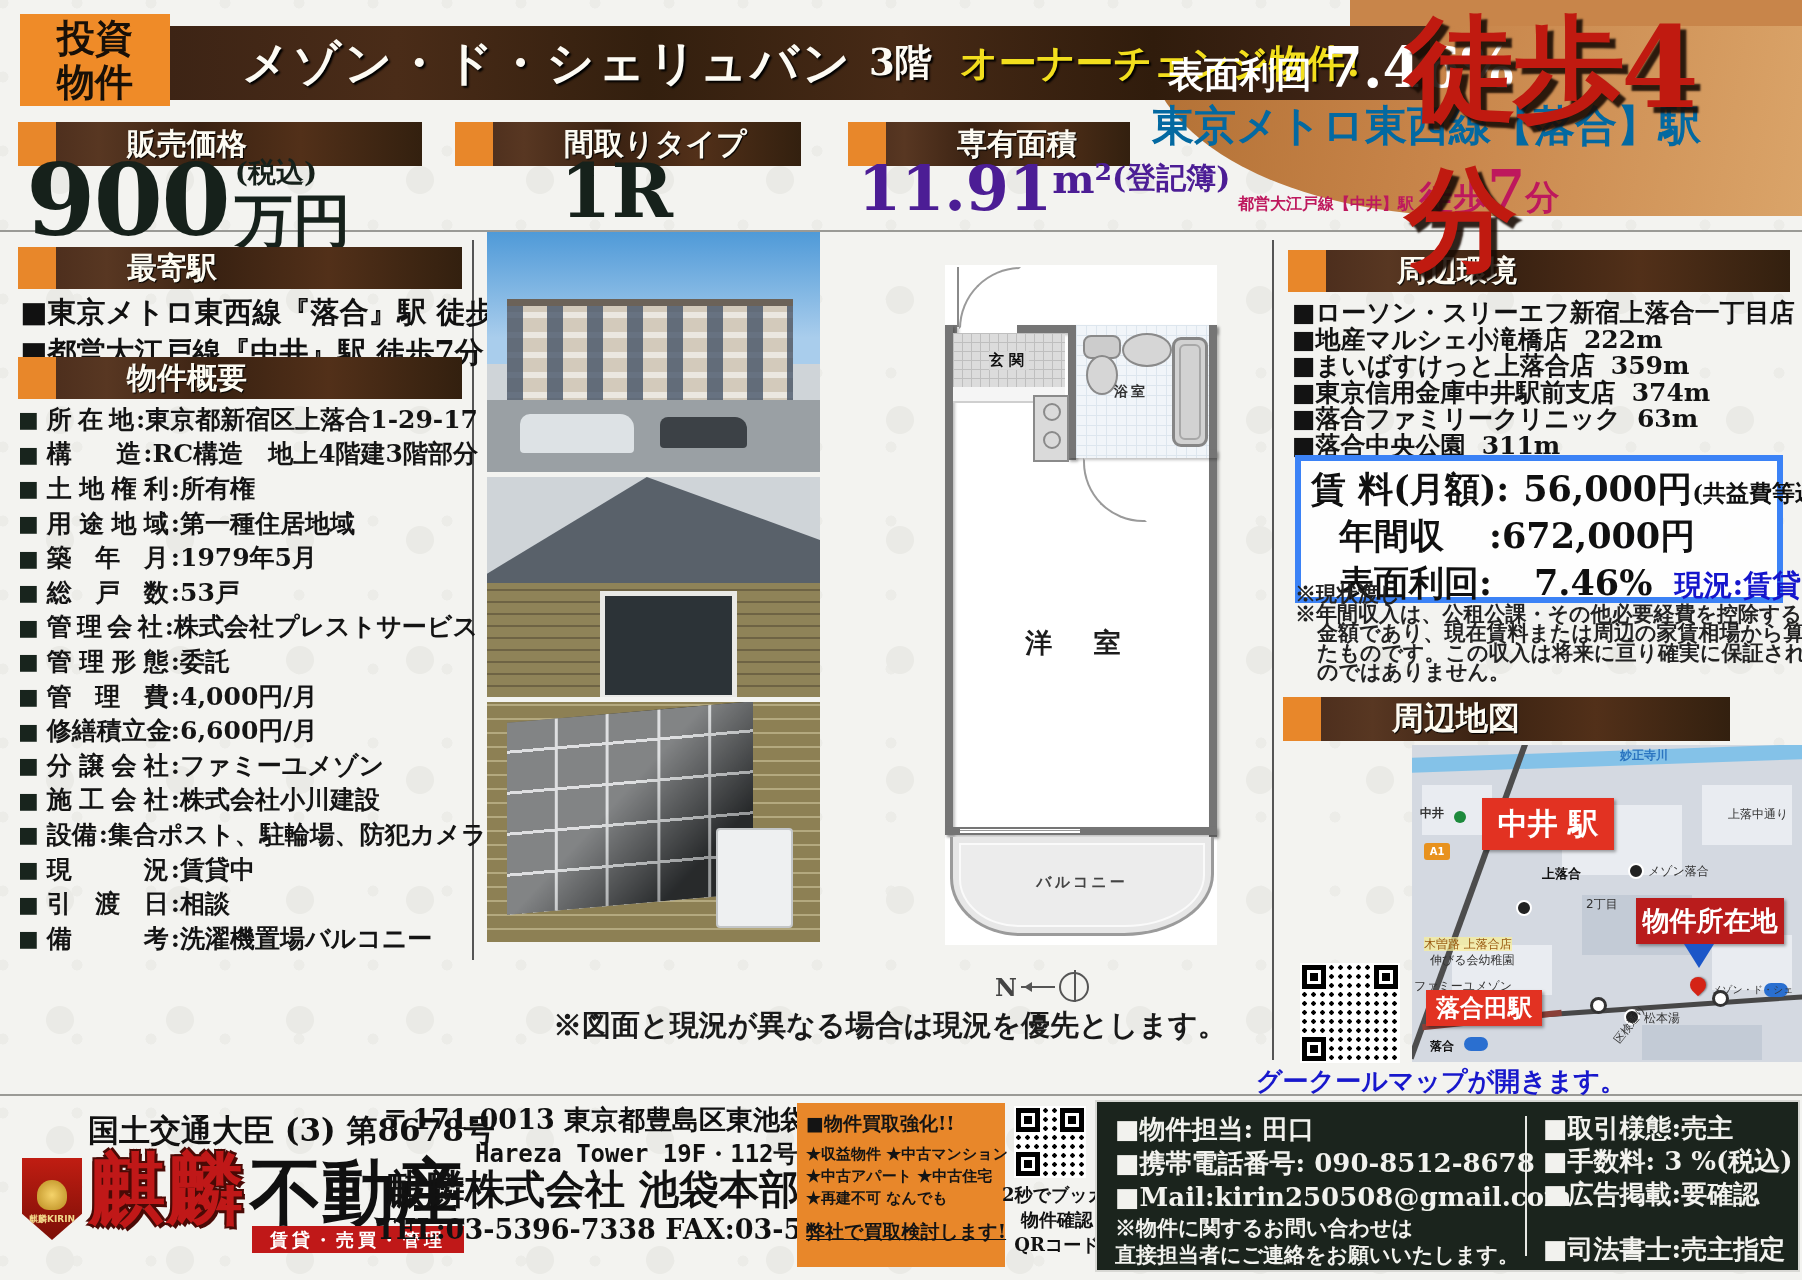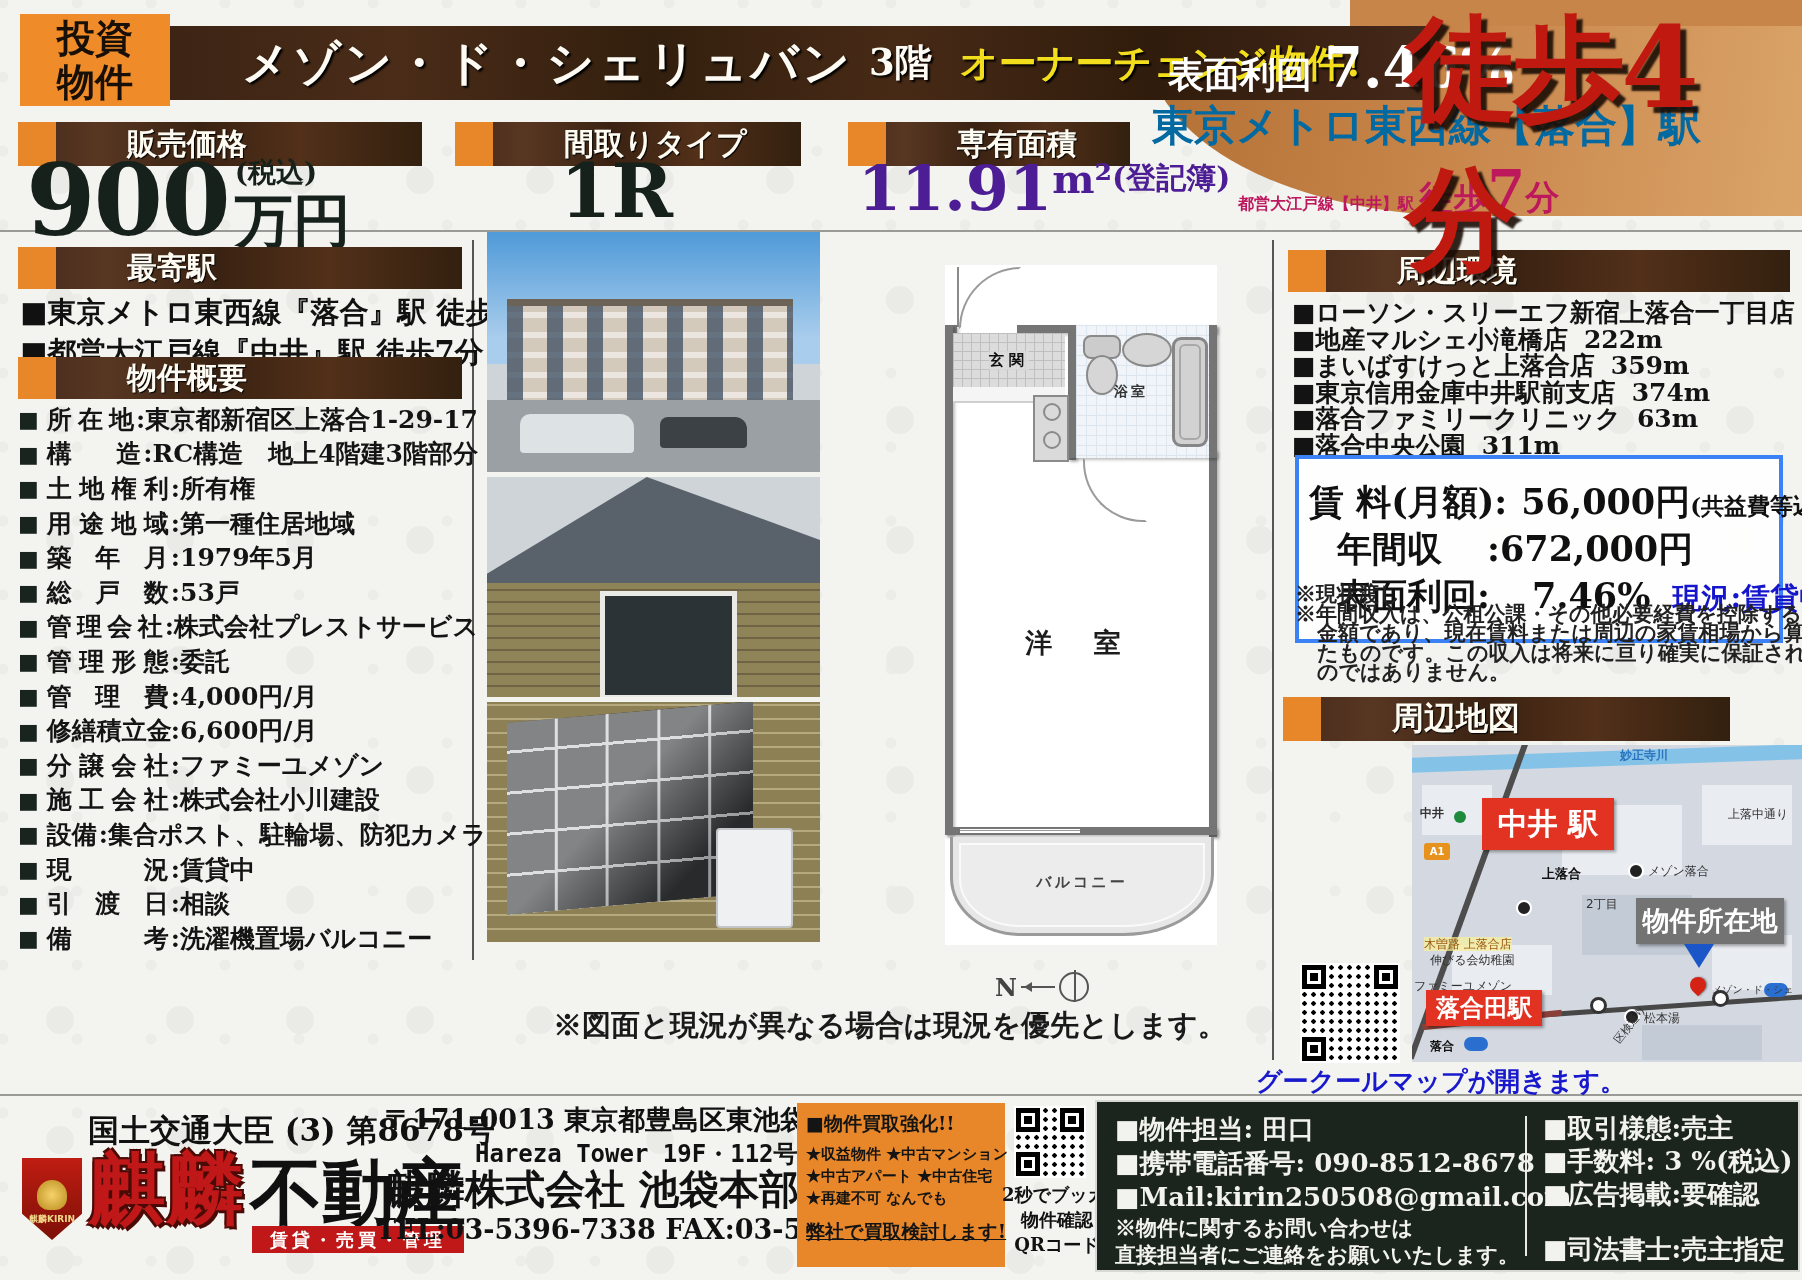--- a/index.html
+++ b/index.html
@@ -113,21 +113,21 @@
   .compass{left:995px;top:972px;z-index:3;display:flex;align-items:center;gap:4px}
   .compass .nl{font-size:24px;font-weight:bold;color:#444}
   .compass .ln{width:34px;height:2px;background:#555;position:relative}
   .compass .ln::before{content:"";position:absolute;left:-2px;top:-4px;border:5px solid transparent;border-right:8px solid #555}
   .compass .ci{width:26px;height:26px;border:2px solid #555;border-radius:50%;position:relative}
   .compass .ci::before{content:"";position:absolute;left:50%;top:-4px;width:2px;height:32px;background:#555}
   .plan-note{left:553px;top:1006px;z-index:2;font-size:29px;font-weight:bold;color:#1a1a1a;white-space:nowrap}
   
   .su-list{left:1292px;top:296px;width:500px;z-index:2}
   .su-row{display:flex;align-items:baseline;gap:16px;font-size:25px;font-weight:bold;height:26.5px;white-space:nowrap;color:#131313}
-  .income{left:1295px;top:455px;width:488px;height:188px;z-index:2;background:rgba(255,255,255,.92);border:4px solid #3b82f6;box-sizing:border-box;padding:20px 10px}
+  .income{left:1295px;top:455px;width:488px;height:148px;z-index:2;background:rgba(255,255,255,.92);border:6px solid #3b82f6;box-sizing:border-box;padding:5px 10px}
   .inc-r{display:flex;align-items:baseline;white-space:nowrap;color:#101010;font-weight:bold}
   .inc-r .l1{font-size:35px}.inc-r .v1{font-size:35px;margin-left:14px}.inc-r .n1{font-size:23px}
   .inc-r .l2{font-size:35px;margin-left:28px;width:150px;display:inline-block}.inc-r .v2{font-size:35px}
   .inc-r .l3{font-size:35px;margin-left:28px}.inc-r .v3{font-size:35px;margin-left:42px}
   .inc-r .st{font-size:29px;color:#1515cc;margin-left:22px}
   .inotes{left:1295px;top:584px;width:500px;z-index:2;font-size:21px;font-weight:bold;line-height:19.5px;color:#222}
   .inotes div{white-space:nowrap}
   .inotes div:nth-of-type(n+3){padding-left:22px}
   
   .map{left:1412px;top:745px;width:390px;height:317px;z-index:2;background:#d4d9e1;overflow:hidden;
@@ -136,21 +136,21 @@
   .map .blk2{position:absolute;background:#c3cbd6}
   .map .river{position:absolute;left:-4px;top:6px;width:400px;height:15px;background:#84c2e8;transform:rotate(-2deg)}
   .map .rail{position:absolute;left:112px;top:-6px;width:6px;height:340px;background:#4d4d4d;transform:rotate(20deg);transform-origin:top}
   .map .tozai{position:absolute;left:26px;top:262px;width:368px;height:5px;background:#474747;transform:rotate(-4deg)}
   .map .tozai-red{position:absolute;left:10px;top:272px;width:140px;height:6px;background:#8a4038;transform:rotate(-6deg)}
   .map .stn{position:absolute;width:11px;height:11px;border:3px solid #333;background:#fff;border-radius:50%}
   .map .dot{position:absolute;width:12px;height:12px;background:#222;border-radius:50%;border:2px solid #fff}
   .map .gdot{position:absolute;left:42px;top:66px;width:12px;height:12px;background:#1d8a3c;border-radius:50%}
   .map .a1{position:absolute;left:12px;top:98px;width:26px;height:17px;background:#e8921e;color:#fff;font-size:10px;font-weight:bold;text-align:center;line-height:17px;border-radius:3px}
   .map .rlabel{position:absolute;background:#e23222;color:#fff;font-weight:bold;display:flex;align-items:center;justify-content:center;box-shadow:2px 2px 3px rgba(0,0,0,.35)}
-  .map .blabel{position:absolute;left:224px;top:153px;width:148px;height:46px;background:#737373;color:#fff;font-size:27px;font-weight:bold;display:flex;align-items:center;justify-content:center;box-shadow:2px 2px 3px rgba(0,0,0,.35)}
+  .map .blabel{position:absolute;left:224px;top:153px;width:148px;height:46px;background:#b91c1c;color:#fff;font-size:27px;font-weight:bold;display:flex;align-items:center;justify-content:center;box-shadow:2px 2px 3px rgba(0,0,0,.35)}
   .map .tri{position:absolute;left:272px;top:199px;width:0;height:0;border:15px solid transparent;border-top:24px solid #1b56c8}
   .map .pin{position:absolute;left:278px;top:232px;width:16px;height:16px;background:#d42315;border-radius:50% 50% 50% 0;transform:rotate(-45deg);box-shadow:1px 1px 2px rgba(0,0,0,.4)}
   .map .sm{position:absolute;font-size:12px;color:#333;white-space:nowrap}
   .map .smb{position:absolute;font-size:13px;color:#111;font-weight:bold;white-space:nowrap}
   .map .kisoji{color:#9a5a10;background:rgba(250,240,150,.7)}
   .map .bluebadge{position:absolute;width:24px;height:14px;background:#2a6fd0;border-radius:7px}
   .qr{background:#fff;position:absolute;
     background-image:radial-gradient(#000 34%,transparent 36%);background-size:9px 9px}
   .qr .fm{position:absolute;width:24px;height:24px;border:5px solid #000;background:#fff;box-sizing:border-box}
   .qr .fm::after{content:"";position:absolute;inset:3px;background:#000}

